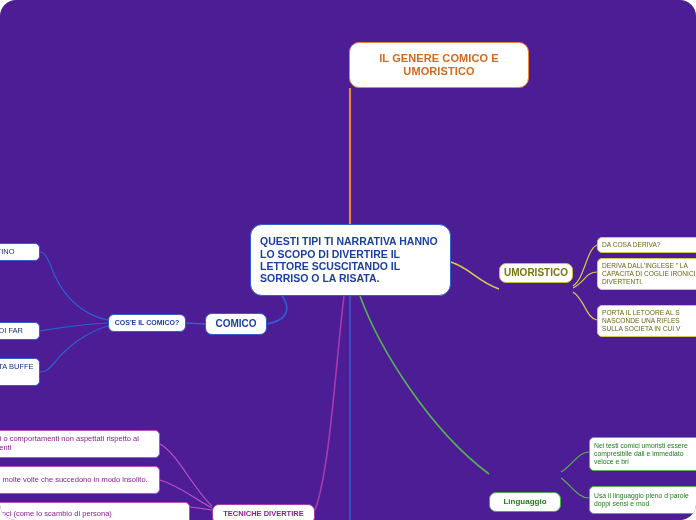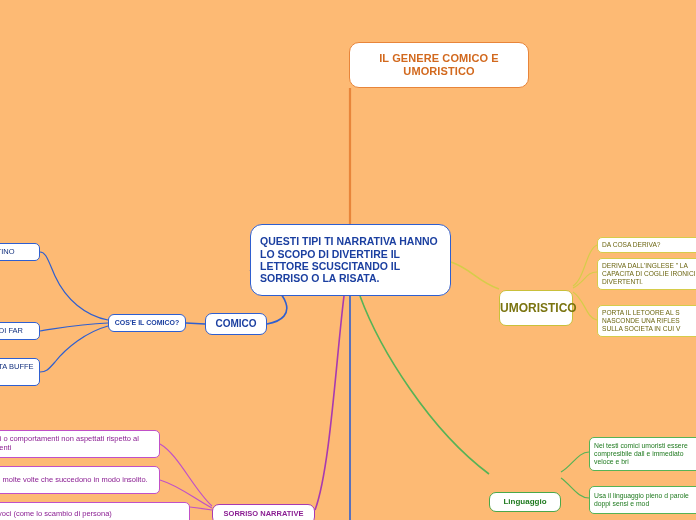--- a/index.html
+++ b/index.html
@@ -5,22 +5,23 @@
   html, body {
     margin: 0;
     padding: 0;
     background: #ffffff;
   }
   #canvas {
     position: relative;
     width: 696px;
     height: 520px;
     overflow: hidden;
-    background: #fdba74;
+    background: #4c1d95;
     font-family: "Liberation Sans", sans-serif;
+    border-radius: 16px;
   }
   #edges {
     position: absolute;
     left: 0;
     top: 0;
     width: 696px;
     height: 520px;
   }
   .node {
     position: absolute;
@@ -126,28 +127,28 @@
     color: #12307e;
     font-size: 7.5px;
     text-align: left;
     justify-content: flex-start;
     padding-left: 4px;
   }
 
   
   .n-umoristico {
     left: 499px;
-    top: 290px;
+    top: 263px;
     width: 74px;
-    height: 36px;
+    height: 20px;
     border: 1.3px solid #c9c03a;
     border-radius: 7px;
     color: #7a7410;
     font-weight: bold;
-    font-size: 12px;
+    font-size: 10px;
   }
   .n-dacosa {
     left: 597px;
     top: 237px;
     width: 104px;
     height: 16px;
     border: 1.2px solid #d6cc4a;
     border-radius: 5px;
     color: #6b6510;
     font-size: 6.6px;
@@ -357,21 +358,21 @@
 
   <div class="node n-nei-testi">
     <span class="txt">Nei testi comici umoristi essere compresibile dall e immediato veloce e bri</span>
   </div>
 
   <div class="node n-usa">
     <span class="txt">Usa il linguaggio pieno d parole doppi sensi e mod</span>
   </div>
 
   <div class="node n-tecniche">
-    <span class="txt">SORRISO NARRATIVE</span>
+    <span class="txt">TECNICHE DIVERTIRE</span>
   </div>
 
   <div class="node n-fatti">
     <span class="txt">Fatti imprevisti o comportamenti non aspettati rispetto al corso degli eventi</span>
   </div>
 
   <div class="node n-azioni">
     <span class="txt">Azioni ripetute molte volte che succedono in modo insolito.</span>
   </div>
 

